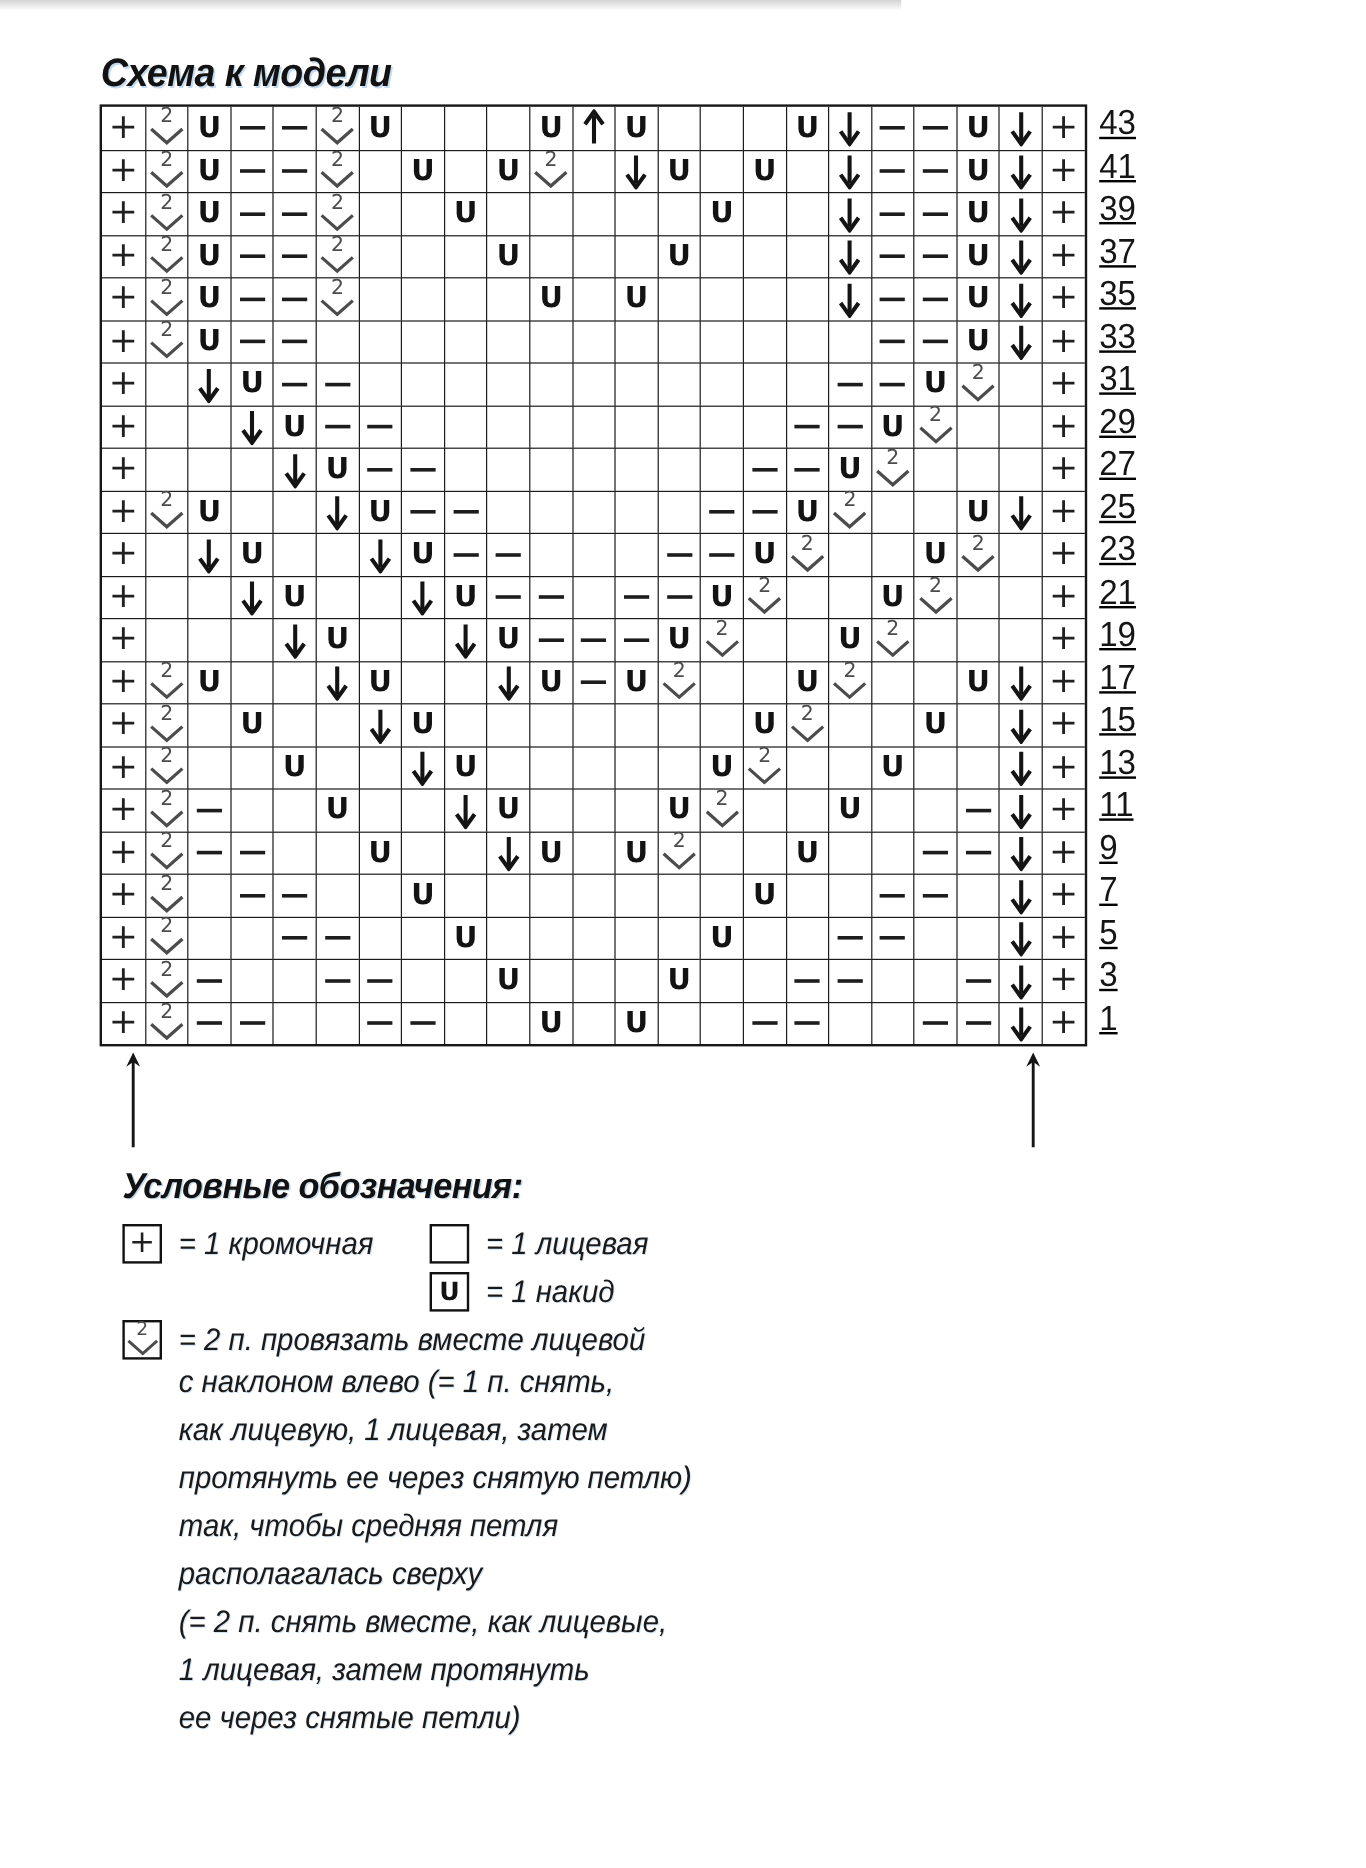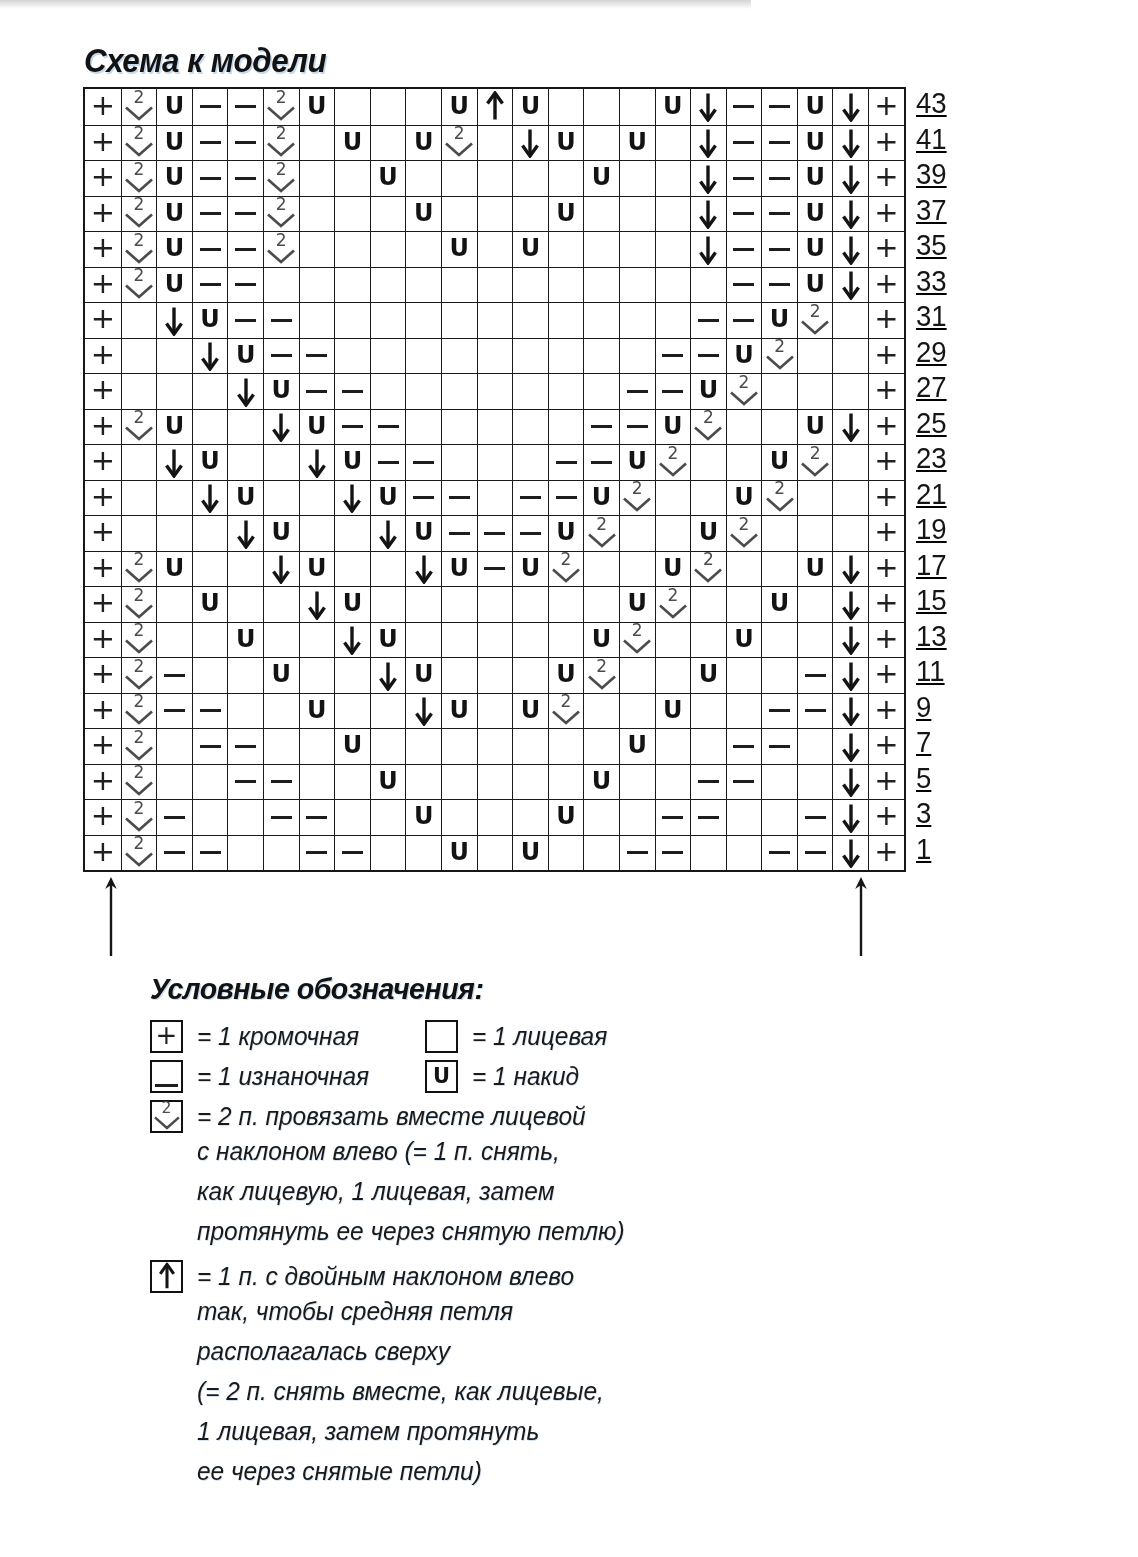--- a/index.html
+++ b/index.html
@@ -51,30 +51,30 @@
   .rownum {
     height:35.5px; line-height:35.5px;
     font:400 29px "Liberation Sans", sans-serif; color:#151515;
     transform:scaleX(.95); transform-origin:left center;
   }
   
   .marker { position:absolute; top:876px; }
   .marker.left { left:101px; }
   .marker.right { left:851px; }
   
-  .legend { position:absolute; left:102px; top:972px; width:600px;margin-left:48px; }
+  .legend { position:absolute; left:102px; top:972px; width:600px; }
   .legend-title {
     font:italic 700 30px "Liberation Sans", sans-serif; color:#121212;
     letter-spacing:-0.5px; margin:0 0 10px 0;
     transform:scaleX(.95); transform-origin:left top;
     text-shadow:1.3px 1.3px 0 rgba(110,160,215,.4);
   }
   .leg-row { position:relative; height:40px; }
   .leg-group { position:absolute; left:0; top:0; display:flex; align-items:center; height:40px; }
-  .leg-group.second { left:275px;align-items:center; }
+  .leg-group.second { left:256px;align-items:center; }
   .box {
     width:33px; height:33px; box-sizing:border-box;
     border:2.2px solid #111; background:#fff;
     display:flex; align-items:center; justify-content:center; flex:none;
   }
   .box.purl-box { align-items:flex-end; }
   .box.purl-box .sym-purl { margin-bottom:4px; }
   .box .sym-plus { font-size:26px; margin-top:-2px; }
   .box .sym-yo   { font-size:21px; margin-top:0; }
   .box .sym-purl { width:23px; height:3px; }
@@ -1599,26 +1599,20 @@
             <span class="sym-plus">+</span>
           </span>
           <span class="ltx">= 1 кромочная</span>
         </span>
         <span class="leg-group second">
           <span class="box"></span>
           <span class="ltx">= 1 лицевая</span>
         </span>
       </div>
       <div class="leg-row">
-        <span class="leg-group">
-          <span class="box purl-box">
-            <span class="sym-purl"></span>
-          </span>
-          <span class="ltx">= 1 изнаночная</span>
-        </span>
         <span class="leg-group second">
           <span class="box">
             <span class="sym-yo">U</span>
           </span>
           <span class="ltx">= 1 накид</span>
         </span>
       </div>
       <div class="leg-row">
         <span class="leg-group">
           <span class="box">
@@ -1628,32 +1622,19 @@
                 <polyline points="2,2.5 15,14 28,2.5" fill="none" stroke="#4c4c4c" stroke-width="2.7"></polyline>
               </svg>
             </span>
           </span>
           <span class="ltx">= 2 п. провязать вместе лицевой</span>
         </span>
       </div>
       <div class="leg-line">с наклоном влево (= 1 п. снять,</div>
       <div class="leg-line">как лицевую, 1 лицевая, затем</div>
       <div class="leg-line">протянуть ее через снятую петлю)</div>
-      <div class="leg-row">
-        <span class="leg-group">
-          <span class="box">
-            <span class="arrow-wrap">
-              <svg width="30" height="31" viewBox="0 0 30 31">
-                <line x1="15" y1="28.5" x2="15" y2="5" stroke="#141414" stroke-width="3.4"></line>
-                <polyline points="7.5,12.5 15,2 22.5,12.5" fill="none" stroke="#141414" stroke-width="3.4" stroke-linejoin="miter"></polyline>
-              </svg>
-            </span>
-          </span>
-          <span class="ltx">= 1 п. с двойным наклоном влево</span>
-        </span>
-      </div>
       <div class="leg-line">так, чтобы средняя петля</div>
       <div class="leg-line">располагалась сверху</div>
       <div class="leg-line">(= 2 п. снять вместе, как лицевые,</div>
       <div class="leg-line">1 лицевая, затем протянуть</div>
       <div class="leg-line">ее через снятые петли)</div>
     </div>
 </div>
 
 </body></html>

